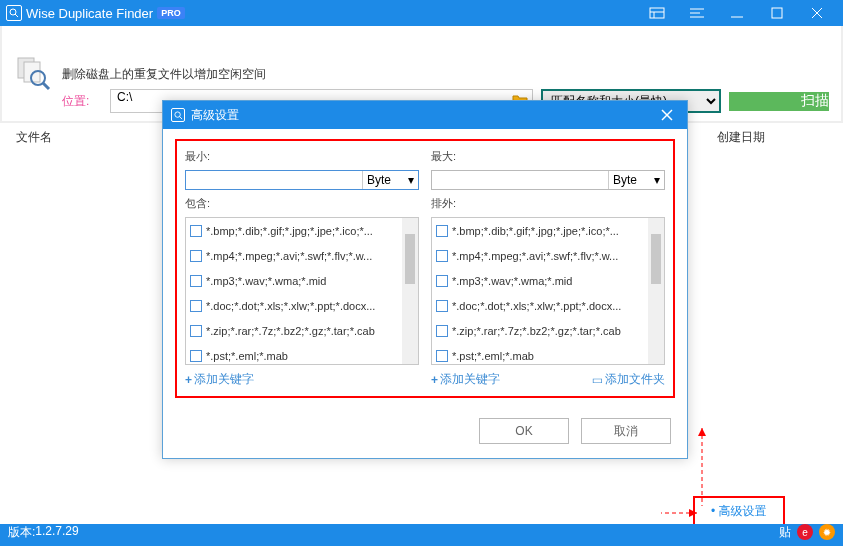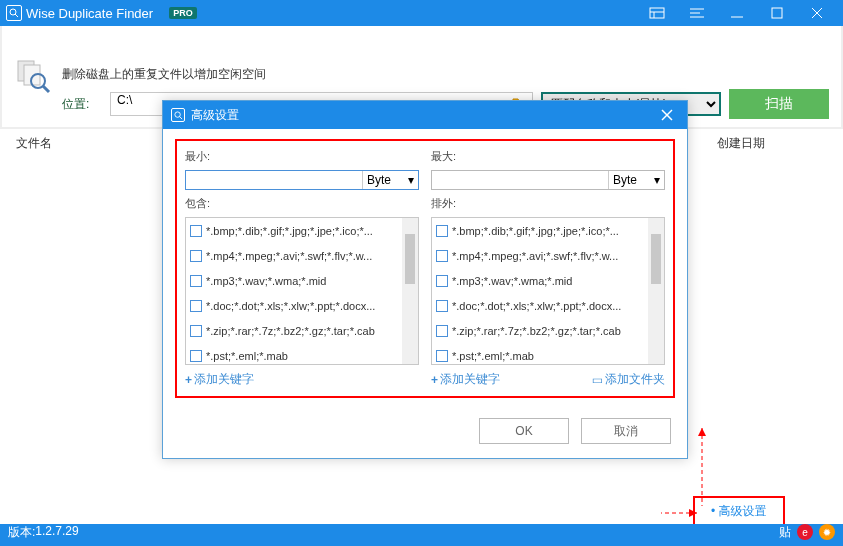--- a/index.html
+++ b/index.html
@@ -1,34 +1,34 @@
 <!DOCTYPE html>
 <html><head>
 <meta charset="utf-8">
 <style>
 *{box-sizing:border-box;margin:0;padding:0;font-family:"Microsoft YaHei",Arial,sans-serif;font-size:12px;}
 body{background:#fff;width:843px;height:546px;overflow:hidden;position:relative;}
 .titlebar{background:#1D8AE7;height:26px;display:flex;align-items:center;color:#fff;padding:0 6px;}
 .titlebar .icon{width:16px;height:16px;background:#1D8AE7;border:1px solid #fff;border-radius:2px;margin-right:4px;display:flex;align-items:center;justify-content:center;font-size:9px;}
 .titlebar .title{font-size:13px;}
-.titlebar .pro{background:#0f766e;color:#fff;font-size:9px;padding:1px 4px;margin-left:16px;border-radius:2px;font-weight:bold;}
+.titlebar .pro{background:#3b82f6;color:#fff;font-size:9px;padding:1px 4px;margin-left:4px;border-radius:2px;font-weight:bold;}
 .titlebar .spacer{flex:1;}
 .titlebar .winbtn{width:40px;height:26px;display:flex;align-items:center;justify-content:center;}
 .winbtn svg{stroke:#fff;fill:none;stroke-width:1;}
 .header{background:#fff;border:2px solid #eee;border-top:none;padding:8px 12px;display:flex;align-items:center;gap:8px;}
 .header .logo{width:40px;height:40px;display:flex;align-items:center;justify-content:center;}
 .header .logo svg{stroke:#888;fill:none;}
 .header .hcol{display:flex;flex-direction:column;gap:6px;flex:1;margin-top:32px;}
 .header .desc{color:#333;font-size:12px;}
 .header .row2{display:flex;align-items:center;gap:8px;}
-.header .lbl{color:#14532d;width:40px;}
+.header .lbl{color:#ec4899;width:40px;}
 .header .loc{flex:1;border:1px solid #c8c8c8;background:#fff;height:24px;padding:0 24px 0 6px;position:relative;}
 .header .loc .folder{position:absolute;right:4px;top:3px;width:16px;height:16px;color:#FDB813;}
 .header select{border:2px solid #0f766e;height:24px;width:180px;padding:0 4px;}
-.header .scan{background:#5CB85C;color:#fff;border:none;height:30px;width:100px;font-size:14px;}
+.header .scan{background:#5CB85C;color:#fff;border:none;height:19px;width:100px;font-size:14px;text-align:right;}
 .cols{display:flex;padding:6px 16px 0;color:#333;}
 .cols .c1{flex:1;}
 .cols .c2{width:110px;}
 .dialog{position:absolute;left:162px;top:100px;width:526px;background:#fff;border:1px solid #5aa1d8;box-shadow:0 0 12px rgba(0,0,0,0.2);}
 .dtitle{background:#1D8AE7;color:#fff;height:28px;display:flex;align-items:center;padding:0 8px;}
 .dtitle .icon{width:14px;height:14px;background:#1D8AE7;border:1px solid #fff;border-radius:2px;margin-right:6px;display:flex;align-items:center;justify-content:center;font-size:8px;}
 .dtitle .spacer{flex:1;}
 .dtitle .close{width:24px;height:24px;display:flex;align-items:center;justify-content:center;}
 .dbody{padding:10px 12px;}
 .redbox{border:2px solid #FF0000;padding:8px;display:flex;gap:12px;}

